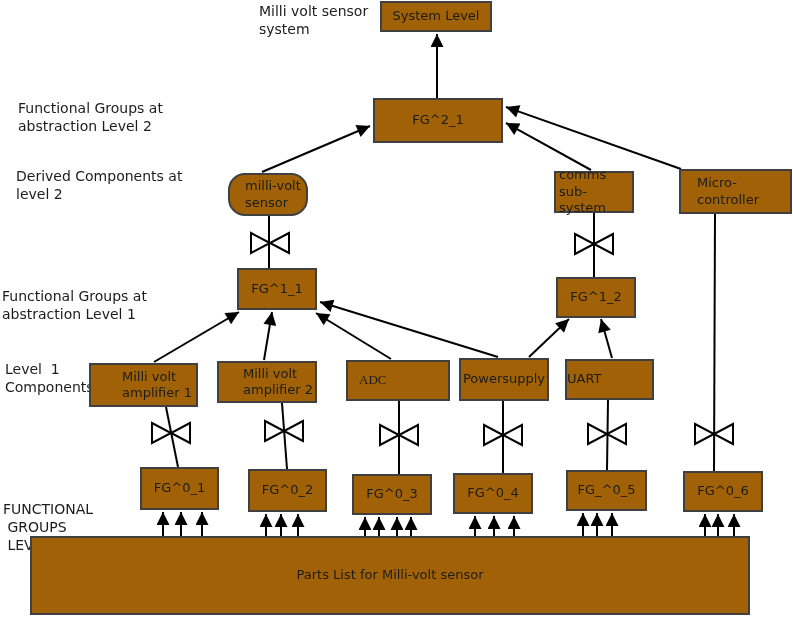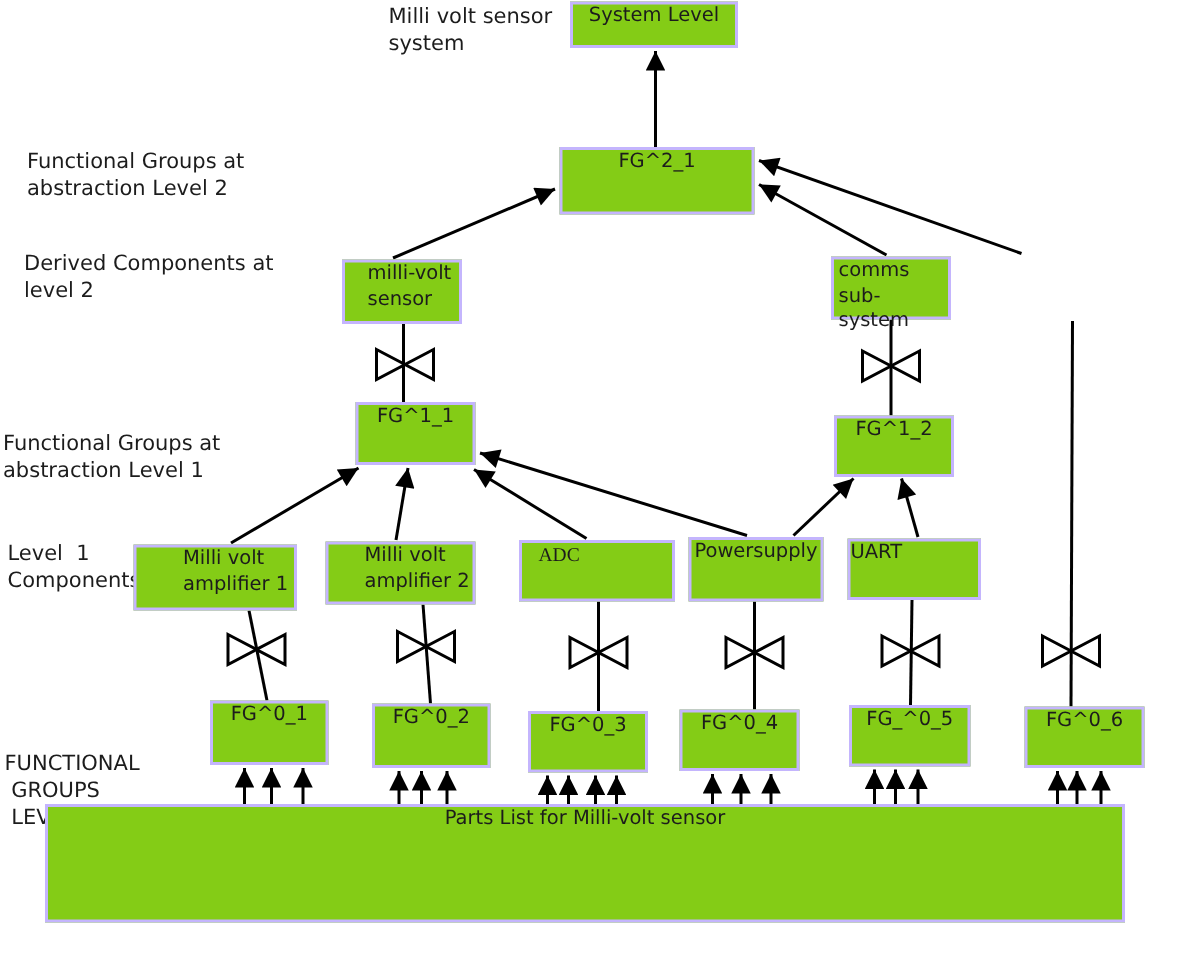--- a/index.html
+++ b/index.html
@@ -2,22 +2,22 @@
 <html><head>
 <meta charset="utf-8">
 <style>
   html,body{margin:0;padding:0;background:#fff;}
   .stage{
     position:relative;width:793px;height:638px;background:#fff;overflow:hidden;
     font-family:"DejaVu Sans","Liberation Sans",sans-serif;color:#1c1c1c;
   }
   .stage svg{position:absolute;left:0;top:0;}
   .node{
-    position:absolute;box-sizing:border-box;border:2px solid #c4b5fd;background:#84cc16;
-    display:flex;justify-content:center;
+    position:absolute;box-sizing:border-box;border:2px solid #404040;background:#a16207;
+    display:flex;align-items:center;justify-content:center;
     font-size:13px;line-height:1.27;z-index:2;
   }
   .node .nl{white-space:pre-wrap;text-align:center;}
   .node.al{justify-content:flex-start;}
   .node.al .nl{text-align:left;}
   .flabel{
     position:absolute;font-size:14px;line-height:1.28;white-space:pre-wrap;z-index:2;
   }
 </style>
 </head>
@@ -105,30 +105,34 @@
  LEVEL 0</div>
 
   <div class="node" style="left:380px;top:1px;width:112px;height:31px;">
     <span class="nl">System Level</span>
   </div>
 
   <div class="node" style="left:373px;top:98px;width:130px;height:45px;">
     <span class="nl">FG^2_1</span>
   </div>
 
-  <div class="node al" style="left:228px;top:173px;width:80px;height:43px;padding-left:15px;">
+  <div class="node al" style="left:228px;top:173px;width:80px;height:43px;padding-left:15px;border-radius:17px;">
     <span class="nl">milli-volt
 sensor</span>
   </div>
 
   <div class="node al" style="left:554px;top:171px;width:80px;height:42px;padding-left:3px;">
     <span class="nl">comms
 sub-system</span>
   </div>
 
+  <div class="node al" style="left:679px;top:169px;width:113px;height:45px;padding-left:16px;">
+    <span class="nl">Micro-
+controller</span>
+  </div>
 
   <div class="node" style="left:237px;top:268px;width:80px;height:42px;">
     <span class="nl">FG^1_1</span>
   </div>
 
   <div class="node" style="left:556px;top:277px;width:80px;height:41px;">
     <span class="nl">FG^1_2</span>
   </div>
 
   <div class="node al" style="left:89px;top:363px;width:109px;height:44px;padding-left:31px;">

